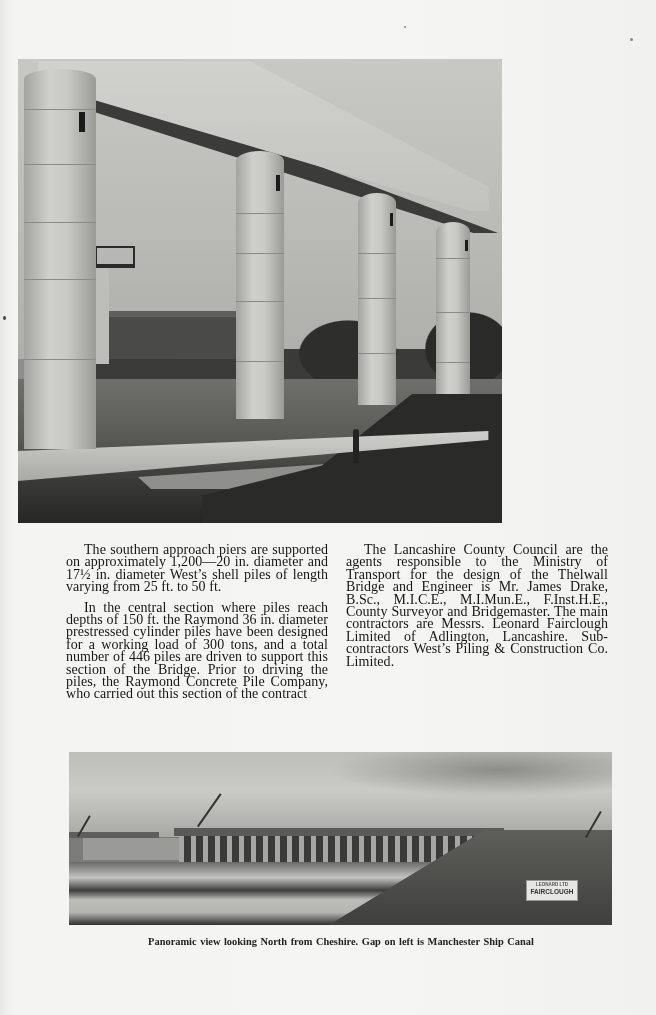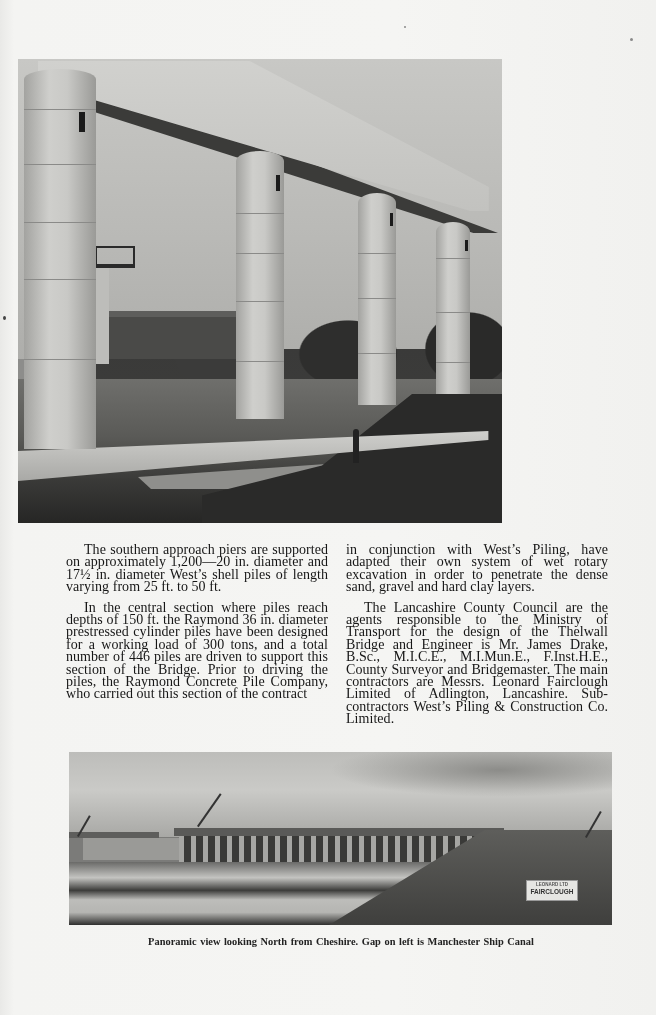--- a/index.html
+++ b/index.html
@@ -215,21 +215,20 @@
     </div>
     <div class="figure-man"></div>
   </div>
 
 
   <div class="col-text col-left">
     <p>The southern approach piers are supported on approximately 1,200—20 in. diameter and 17½ in. diameter West’s shell piles of length varying from 25 ft. to 50 ft.</p>
     <p>In the central section where piles reach depths of 150 ft. the Raymond 36 in. diameter prestressed cylinder piles have been designed for a working load of 300 tons, and a total number of 446 piles are driven to support this section of the Bridge. Prior to driving the piles, the Raymond Concrete Pile Company, who carried out this section of the contract</p>
   </div>
   <div class="col-text col-right">
-    <p class="noindent">in conjunction with West’s Piling, have adapted their own system of wet rotary excavation in order to penetrate the dense sand, gravel and hard clay layers.</p>
     <p>The Lancashire County Council are the agents responsible to the Ministry of Transport for the design of the Thelwall Bridge and Engineer is Mr. James Drake, B.Sc., M.I.C.E., M.I.Mun.E., F.Inst.H.E., County Surveyor and Bridgemaster. The main contractors are Messrs. Leonard Fairclough Limited of Adlington, Lancashire. Sub-contractors West’s Piling &amp; Construction Co. Limited.</p>
   </div>
 
   <div class="photo-bottom">
     <div class="sky"></div>
     <div class="cloud"></div>
     <div class="deck2"></div>
     <div class="block-left"></div>
     <div class="deck"></div>
     <div class="piers"></div>

